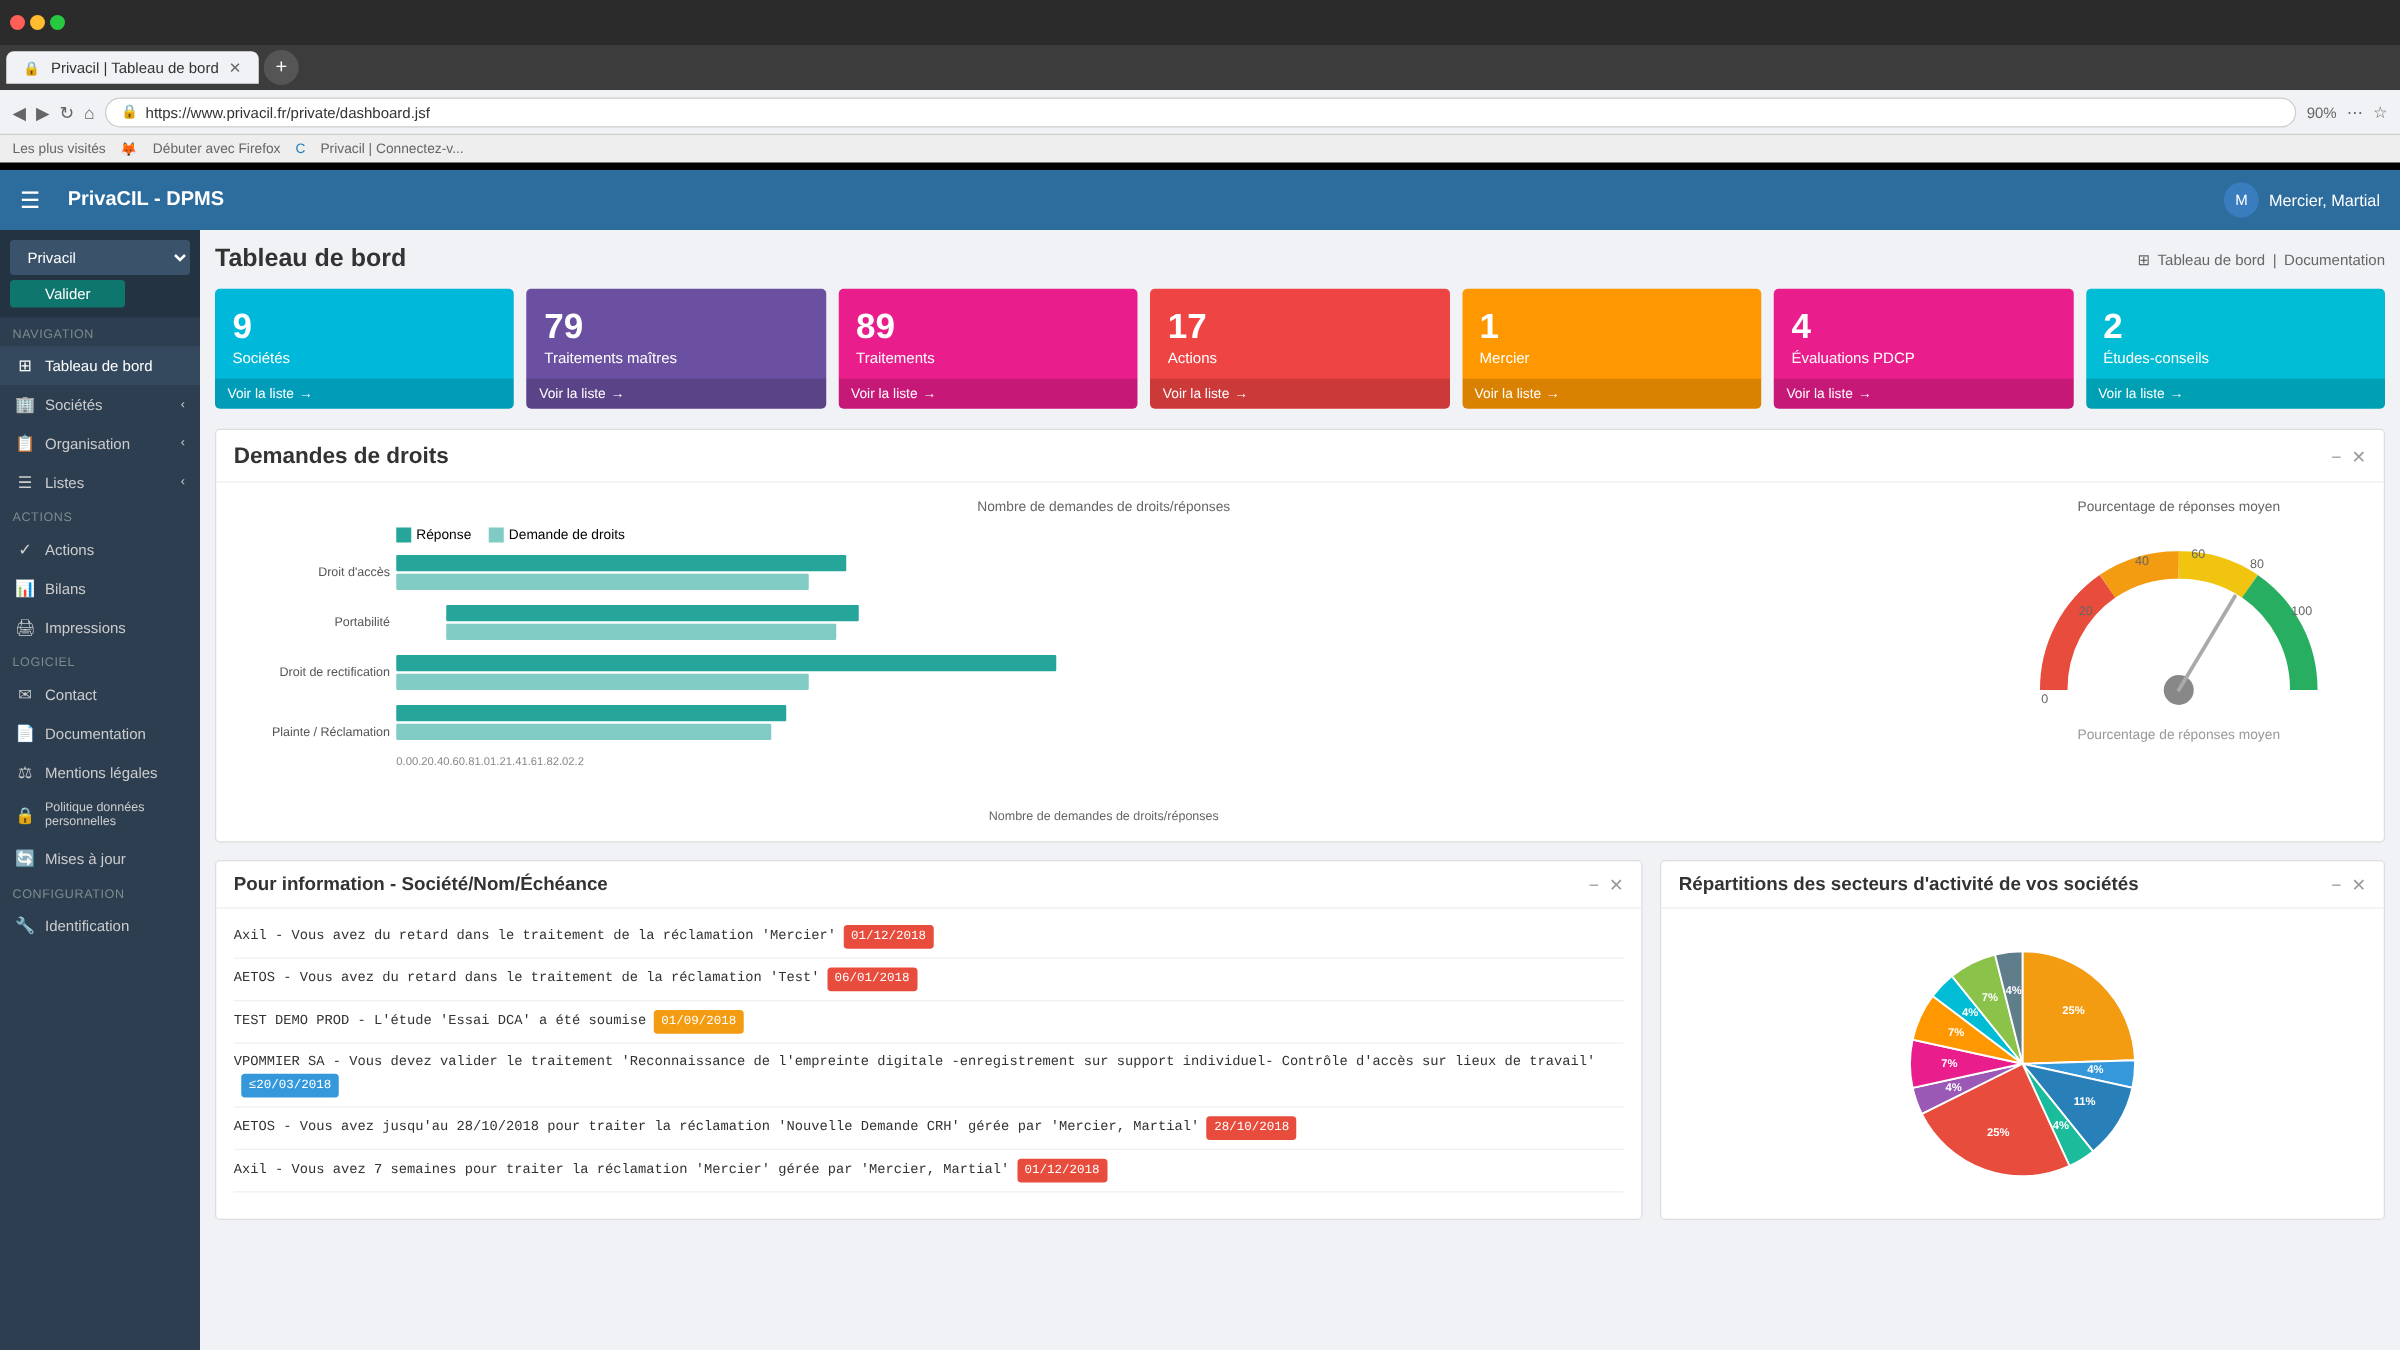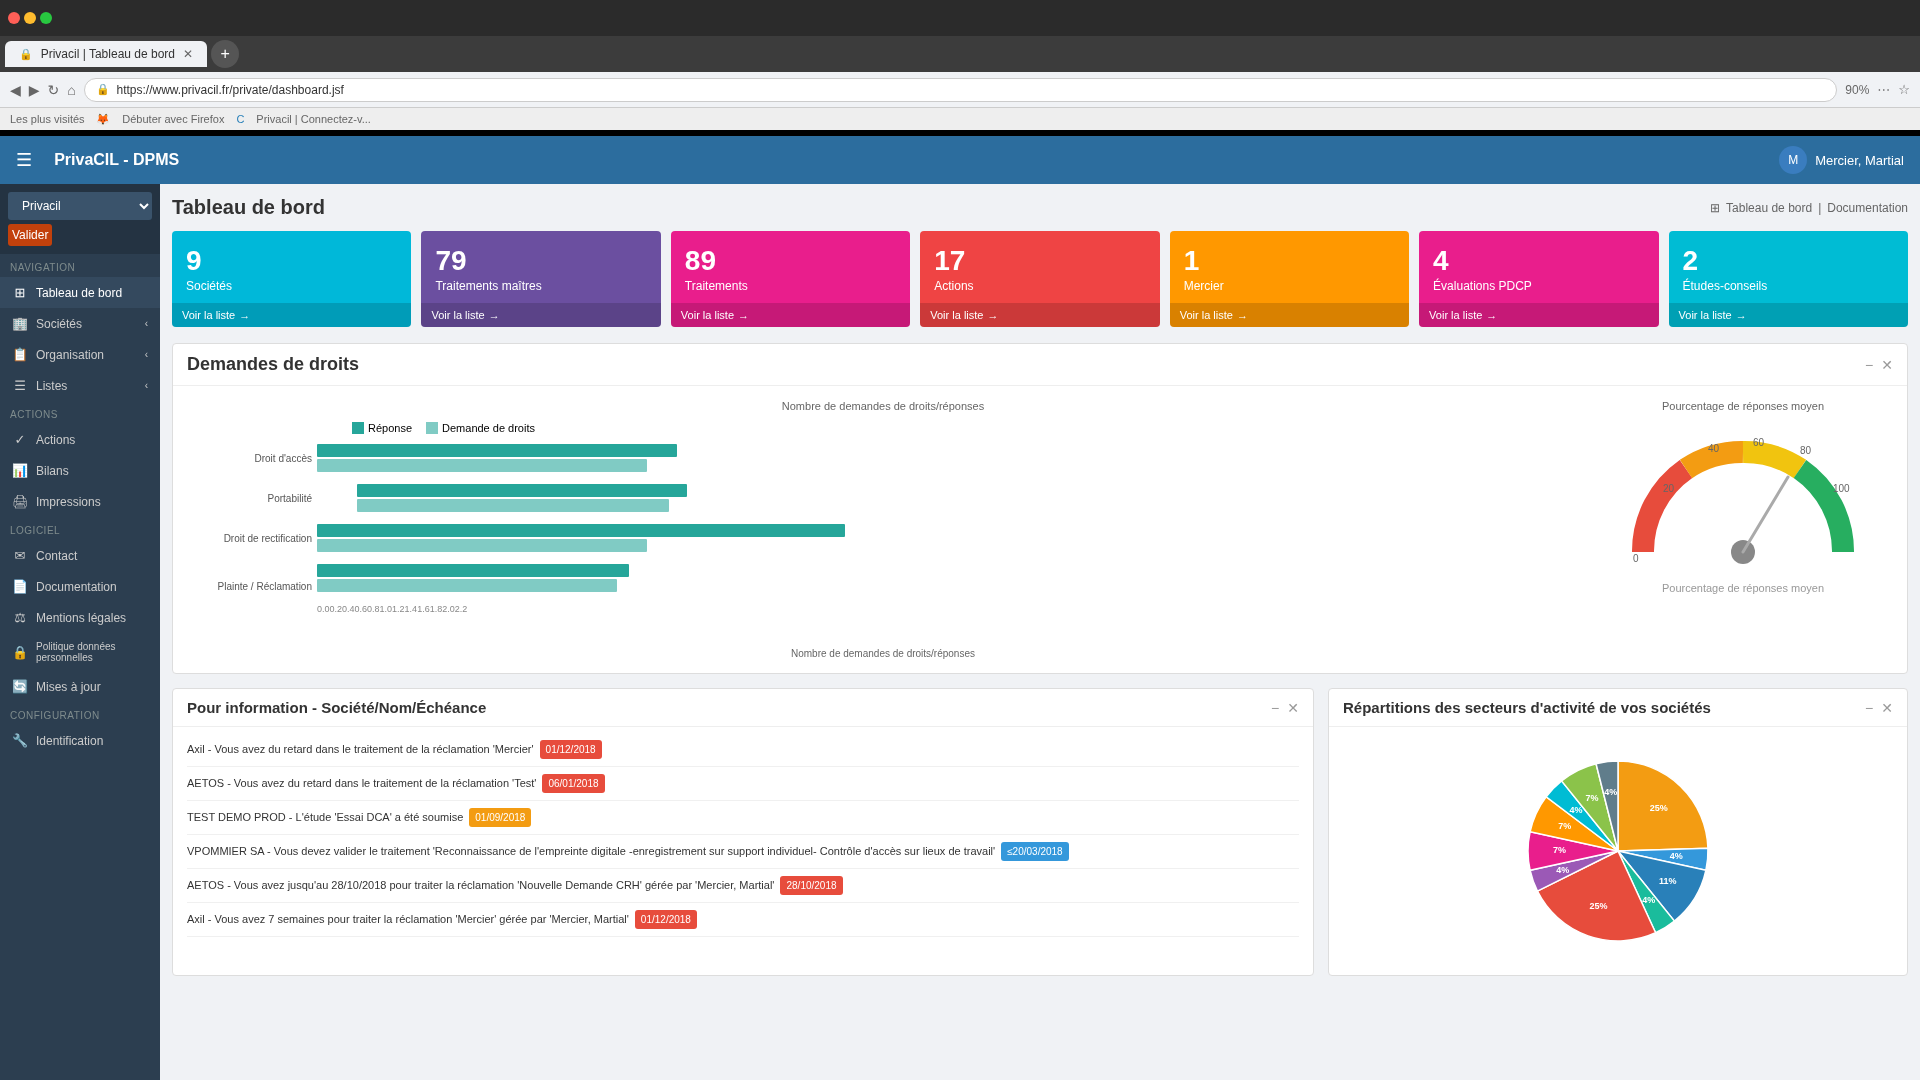--- a/index.html
+++ b/index.html
@@ -19,21 +19,21 @@
     .app-header { background: #2c6d9e; height: 48px; display: flex; align-items: center; padding: 0 16px; justify-content: space-between; }
     .app-header-title { color: white; font-size: 16px; font-weight: bold; }
     .app-header-right { color: white; font-size: 13px; display: flex; align-items: center; gap: 8px; }
 
     .app-body { display: flex; flex: 1; overflow: hidden; }
 
     
     .sidebar { width: 160px; background: #2c3e50; color: #ccc; flex-shrink: 0; overflow-y: auto; display: flex; flex-direction: column; }
     .sidebar-select-area { padding: 8px; background: #243342; }
     .sidebar-dropdown { background: #3a536b; color: white; border: none; padding: 6px 10px; width: 100%; border-radius: 3px; font-size: 12px; cursor: pointer; }
-    .sidebar-validate { background: #c2410c; color: white; border: none; padding: 4px 4px; border-radius: 3px; font-size: 12px; cursor: pointer; margin-top: 4px; }
+    .sidebar-validate { background: #0f766e; color: white; border: none; padding: 4px 28px; border-radius: 3px; font-size: 12px; cursor: pointer; margin-top: 4px; }
     .sidebar-section-label { font-size: 10px; color: #7f8c8d; padding: 8px 10px 4px; text-transform: uppercase; letter-spacing: 0.5px; }
     .sidebar-item { display: flex; align-items: center; gap: 8px; padding: 8px 12px; color: #ccc; cursor: pointer; font-size: 12px; }
     .sidebar-item.active { background: #34495e; color: white; }
     .sidebar-item .icon { font-size: 13px; width: 16px; text-align: center; }
     .sidebar-item .arrow { margin-left: auto; font-size: 10px; }
 
     
     .main { flex: 1; overflow-y: auto; padding: 12px; }
     .page-header { display: flex; justify-content: space-between; align-items: center; margin-bottom: 12px; }
     .page-title { font-size: 20px; color: #333; font-weight: bold; }
@@ -242,21 +242,21 @@
             <span style="cursor:pointer;">−</span>
             <span style="cursor:pointer;">✕</span>
           </div>
         </div>
         <div style="display:flex;gap:14px;padding:14px;">
 
           <div style="flex:1;">
             <div class="chart-title">Nombre de demandes de droits/réponses</div>
 
             <div style="display:flex;gap:14px;margin-bottom:10px;font-size:11px;padding-left:130px;">
-              <div style="display:flex;align-items:flex-end;gap:4px;margin-left:35px;">
+              <div style="display:flex;align-items:flex-end;gap:4px;">
                 <div style="width:12px;height:12px;background:#26a69a;"></div>
                 <span>Réponse</span>
               </div>
               <div style="display:flex;align-items:center;gap:4px;">
                 <div style="width:12px;height:12px;background:#80cbc4;"></div>
                 <span>Demande de droits</span>
               </div>
             </div>
 
             <div style="position:relative;padding-left:130px;padding-bottom:30px;" id="bar-chart">
@@ -337,21 +337,21 @@
       <div style="display:flex;gap:14px;">
 
         <div style="flex:1;background:white;border:1px solid #ddd;border-radius:4px;">
           <div style="display:flex;justify-content:space-between;align-items:center;padding:10px 14px;border-bottom:1px solid #eee;">
             <h2 style="font-size:15px;color:#333;font-weight:bold;">Pour information - Société/Nom/Échéance</h2>
             <div style="display:flex;gap:8px;color:#999;font-size:14px;">
               <span style="cursor:pointer;">−</span>
               <span style="cursor:pointer;">✕</span>
             </div>
           </div>
-          <div style="padding:6px 14px;" id="info-body">
+          <div style="padding:6px 14px;font-family:Liberation Mono, monospace;" id="info-body">
               <div style="padding: 7px 0px; border-bottom: 1px solid rgb(240, 240, 240); font-size: 11px; color: rgb(51, 51, 51); line-height: 1.5;"><span>Axil - Vous avez du retard dans le traitement de la réclamation 'Mercier'</span><span style="display: inline-block; padding: 2px 6px; border-radius: 3px; font-size: 10px; color: white; margin-left: 6px; background: rgb(231, 76, 60);">01/12/2018</span></div>
               <div style="padding: 7px 0px; border-bottom: 1px solid rgb(240, 240, 240); font-size: 11px; color: rgb(51, 51, 51); line-height: 1.5;"><span>AETOS - Vous avez du retard dans le traitement de la réclamation 'Test'</span><span style="display: inline-block; padding: 2px 6px; border-radius: 3px; font-size: 10px; color: white; margin-left: 6px; background: rgb(231, 76, 60);">06/01/2018</span></div>
               <div style="padding: 7px 0px; border-bottom: 1px solid rgb(240, 240, 240); font-size: 11px; color: rgb(51, 51, 51); line-height: 1.5;"><span>TEST DEMO PROD - L'étude 'Essai DCA' a été soumise</span><span style="display: inline-block; padding: 2px 6px; border-radius: 3px; font-size: 10px; color: white; margin-left: 6px; background: rgb(243, 156, 18);">01/09/2018</span></div>
               <div style="padding: 7px 0px; border-bottom: 1px solid rgb(240, 240, 240); font-size: 11px; color: rgb(51, 51, 51); line-height: 1.5;"><span>VPOMMIER SA - Vous devez valider le traitement 'Reconnaissance de l'empreinte digitale -enregistrement sur support individuel- Contrôle d'accès sur lieux de travail'</span><span style="display: inline-block; padding: 2px 6px; border-radius: 3px; font-size: 10px; color: white; margin-left: 6px; background: rgb(52, 152, 219);">≤20/03/2018</span></div>
               <div style="padding: 7px 0px; border-bottom: 1px solid rgb(240, 240, 240); font-size: 11px; color: rgb(51, 51, 51); line-height: 1.5;"><span>AETOS - Vous avez jusqu'au 28/10/2018 pour traiter la réclamation 'Nouvelle Demande CRH' gérée par 'Mercier, Martial'</span><span style="display: inline-block; padding: 2px 6px; border-radius: 3px; font-size: 10px; color: white; margin-left: 6px; background: rgb(231, 76, 60);">28/10/2018</span></div>
               <div style="padding: 7px 0px; border-bottom: 1px solid rgb(240, 240, 240); font-size: 11px; color: rgb(51, 51, 51); line-height: 1.5;"><span>Axil - Vous avez 7 semaines pour traiter la réclamation 'Mercier' gérée par 'Mercier, Martial'</span><span style="display: inline-block; padding: 2px 6px; border-radius: 3px; font-size: 10px; color: white; margin-left: 6px; background: rgb(231, 76, 60);">01/12/2018</span></div>
             </div>
         </div>
 
         <div style="flex:0 0 580px;background:white;border:1px solid #ddd;border-radius:4px;">

